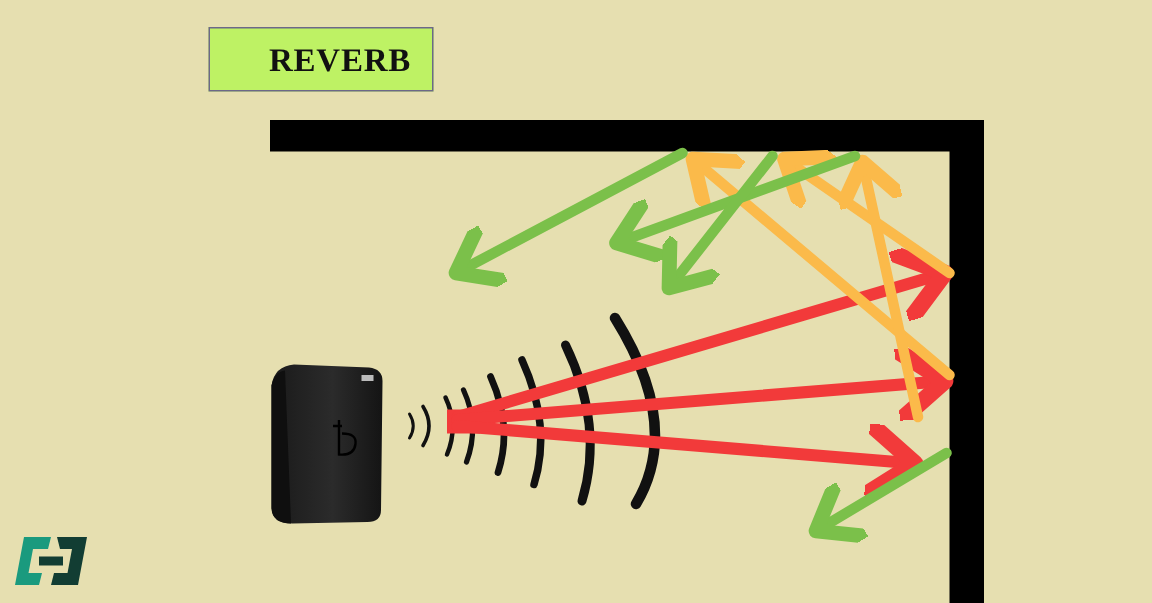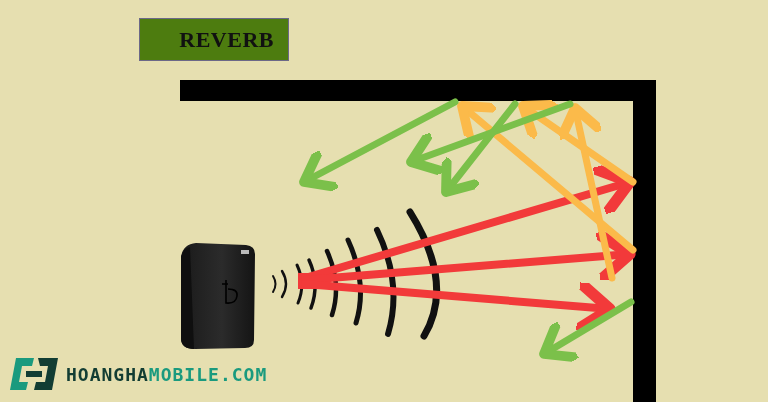--- a/index.html
+++ b/index.html
@@ -3,21 +3,21 @@
   <meta charset="utf-8">
   <style>
     html, body { margin: 0; padding: 0; }
     body {
       width: 768px; height: 402px; overflow: hidden;
       background: #E6DFB0; position: relative;
       font-family: "Liberation Sans", sans-serif;
     }
     .title-box {
       position: absolute; left: 139px; top: 18px; width: 150px; height: 43px;
-      background: #4d7c0f; border: 1px solid #6c6888;
+      background: #bef264; border: 1px solid #6c6888;
       box-sizing: border-box;
       display: flex; align-items: center; justify-content: flex-end; padding-right: 14px;
     }
     .title-text {
       font-family: "Liberation Serif", "DejaVu Serif", serif;
       font-weight: bold; font-size: 22px; color: #111; letter-spacing: 0.5px;
     }
     svg.scene { position: absolute; left: 0; top: 0; }
     .brand {
       position: absolute; left: 8px; top: 356px; height: 36px;
@@ -99,16 +99,13 @@
     <line x1="631" y1="302" x2="544" y2="354" marker-end="url(#ah-grn)"></line>
   </g>
 </svg>
 
 <div class="brand">
   <svg class="brand-logo" viewBox="0 0 52 36">
     <path d="M8,2 L26,2 L24,10 L14,10 L11,26 L20,26 L18,34 L2,34 Z" fill="#1a9a7e"></path>
     <path d="M30,2 L50,2 L44,34 L26,34 L28,26 L37,26 L40,10 L32,10 Z" fill="#123d33"></path>
     <rect x="18" y="15" width="16" height="6" fill="#123d33"></rect>
   </svg>
-  <span class="brand-name">
-    <span class="brand-a">HOANGHA</span><span class="brand-b">MOBILE.COM</span>
-  </span>
 </div>
 
 </body></html>

